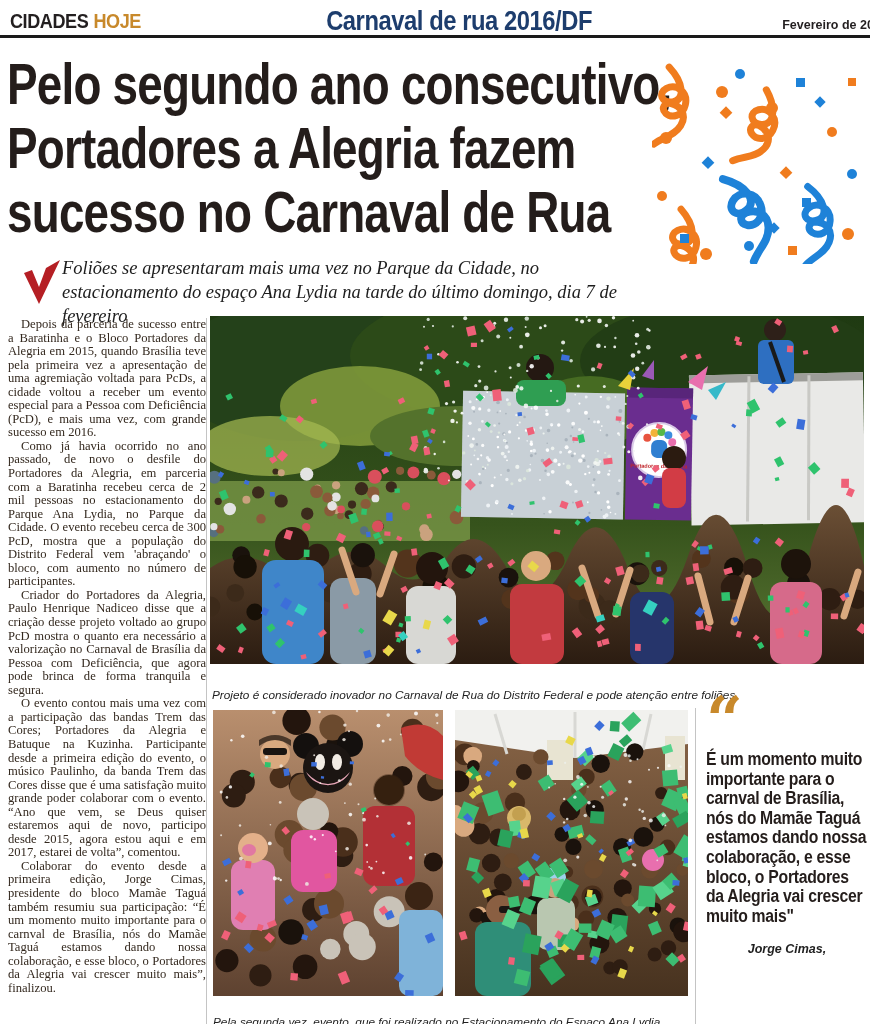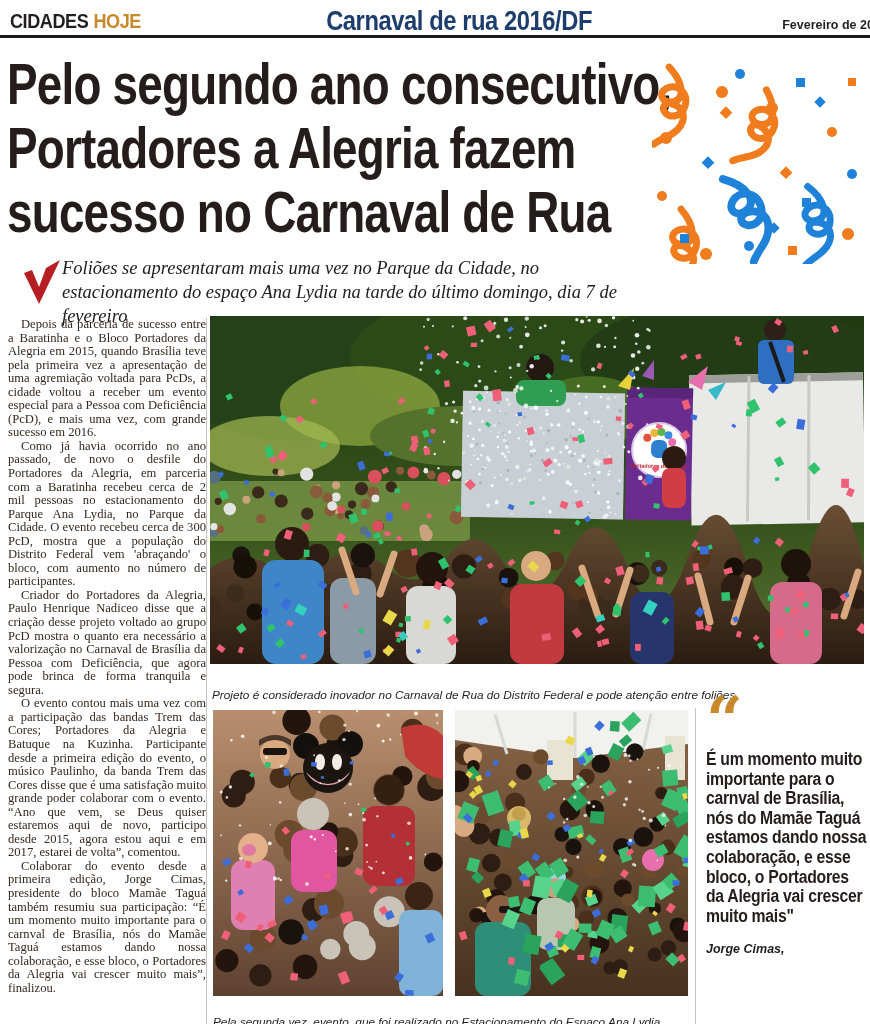--- a/index.html
+++ b/index.html
@@ -40,21 +40,21 @@
   .caption{position:absolute;font-style:italic;font-size:11.8px;color:#1f1f1f;line-height:14px;}
   #cap-main{left:212px;top:676px;width:650px;}
   #photo-l{position:absolute;left:213px;top:710px;}
   #photo-r{position:absolute;left:455px;top:710px;}
   #cap-bottom{left:213px;top:1003px;width:470px;}
 
   
   .quote-col{position:absolute;left:706px;top:694px;width:162px;}
   .qmark{font-family:"DejaVu Serif",serif;font-weight:bold;font-size:64px;line-height:52px;letter-spacing:-2px;height:52px;}
   .qtext{margin-top:4px;font-weight:bold;font-size:17.5px;line-height:19.6px;letter-spacing:-0.3px;color:#241d1b;width:180px;transform:scaleX(0.9);transform-origin:left top;}
-  .qname{margin-top:16px;font-weight:bold;font-style:italic;font-size:12.5px;color:#1f1f1f;}
+  .qname{margin-top:16px;font-weight:bold;font-style:italic;font-size:12.5px;color:#1f1f1f;text-align:center;}
   .qrole{font-style:italic;font-size:12.5px;line-height:16px;color:#1f1f1f;width:165px;}
 </style>
 </head>
 <body>
 
 <div class="page">
 
   <div class="hdr-left"><span>CIDADES</span><span class="accent" style="color:#c8892b">HOJE</span></div>
   <div class="hdr-center" style="color:#1d3d6d"><span class="inner">Carnaval de rua 2016/DF</span></div>
   <div class="hdr-right"><span>Fevereiro de 2007 - </span><span class="pgnum">7</span></div>

